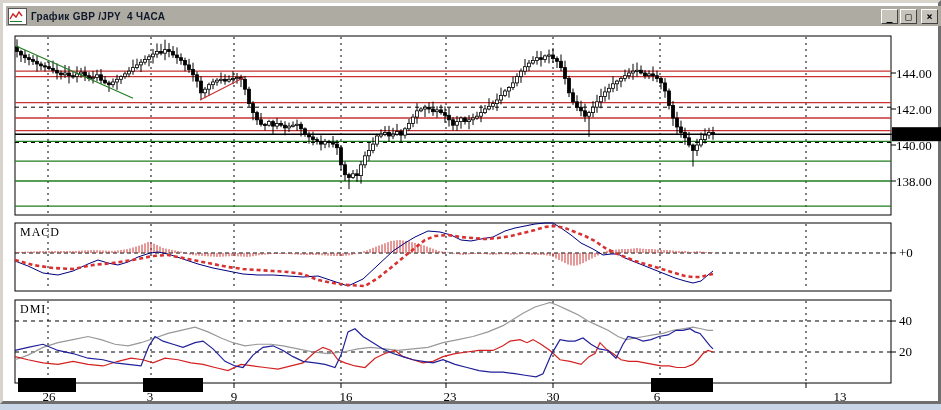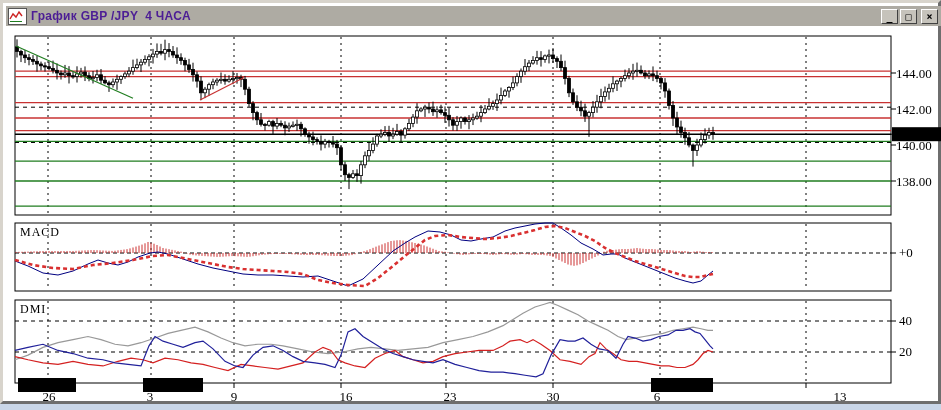--- a/index.html
+++ b/index.html
@@ -4,21 +4,21 @@
 <style>
   html,body{margin:0;padding:0}
   body{width:941px;height:410px;position:relative;overflow:hidden;
        background:#c9d6e8;font-family:"Liberation Sans",sans-serif}
   .window{position:absolute;left:0;top:0;width:941px;height:404px;background:#ffffff;
           border-top:3px solid #d8d4cc;border-left:3px solid #d8d4cc;
           border-right:3px solid #6e6e6e;border-bottom:3px solid #6e6e6e;box-sizing:border-box}
   .titlebar{position:absolute;left:3px;top:3px;width:935px;height:20px;background:#aeaba3;
             display:flex;align-items:center;padding:0 2px;box-sizing:border-box;gap:4px}
   .wicon{width:17px;height:15px;background:#fff;border:1px solid #555;display:inline-block;flex:0 0 auto}
-  .wtitle{font-size:12px;font-weight:bold;color:#4c1d95;white-space:pre;flex:1 1 auto;
+  .wtitle{font-size:10px;font-weight:bold;color:#0f172a;white-space:pre;flex:1 1 auto;
           overflow:hidden;letter-spacing:.3px}
   .wbtns{display:flex;gap:2px;flex:0 0 auto;margin-right:1px}
   .wbtn{width:17px;height:15px;background:#c6c3bb;border:1px solid;
         border-color:#ffffff #404040 #404040 #ffffff;font-size:10px;line-height:13px;
         text-align:center;font-weight:bold;color:#000;box-sizing:border-box;
         font-family:"DejaVu Sans Mono",monospace}
   .wbtn.close{margin-left:2px}
   svg.chart{position:absolute;left:0;top:0}
   svg text{font-family:"Liberation Serif",serif;fill:#000}
   .axlab{font-size:13px}

